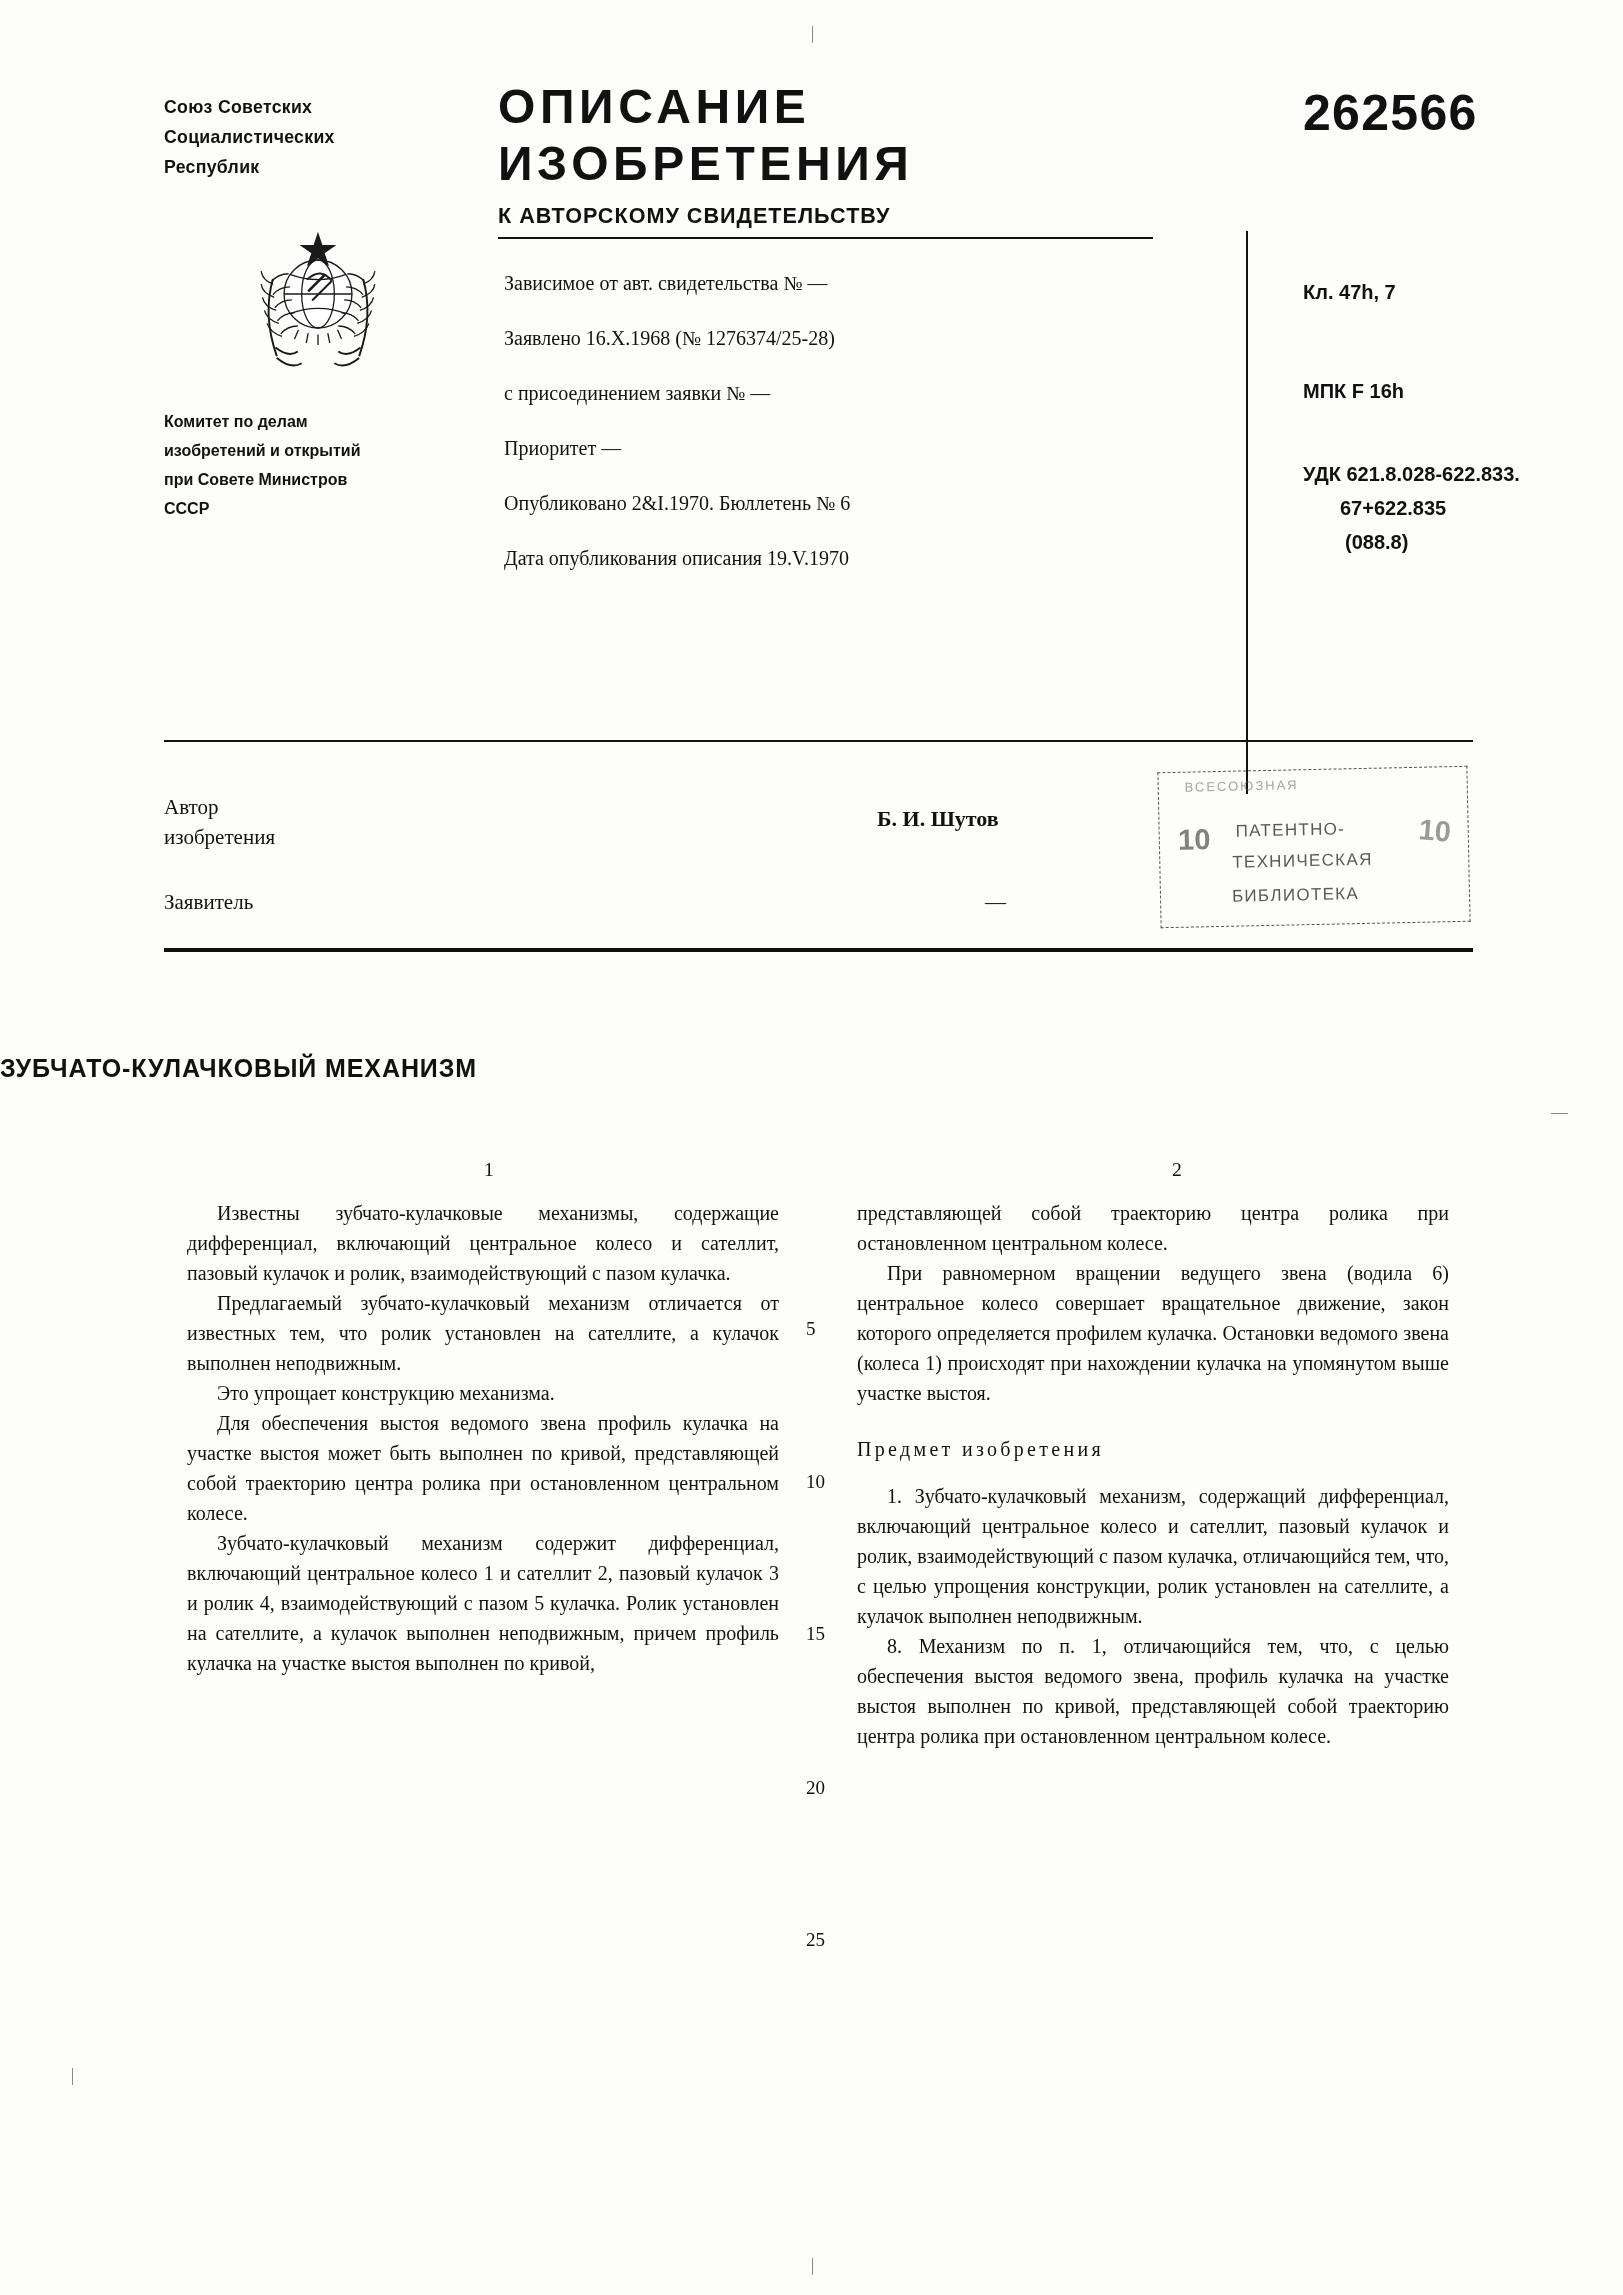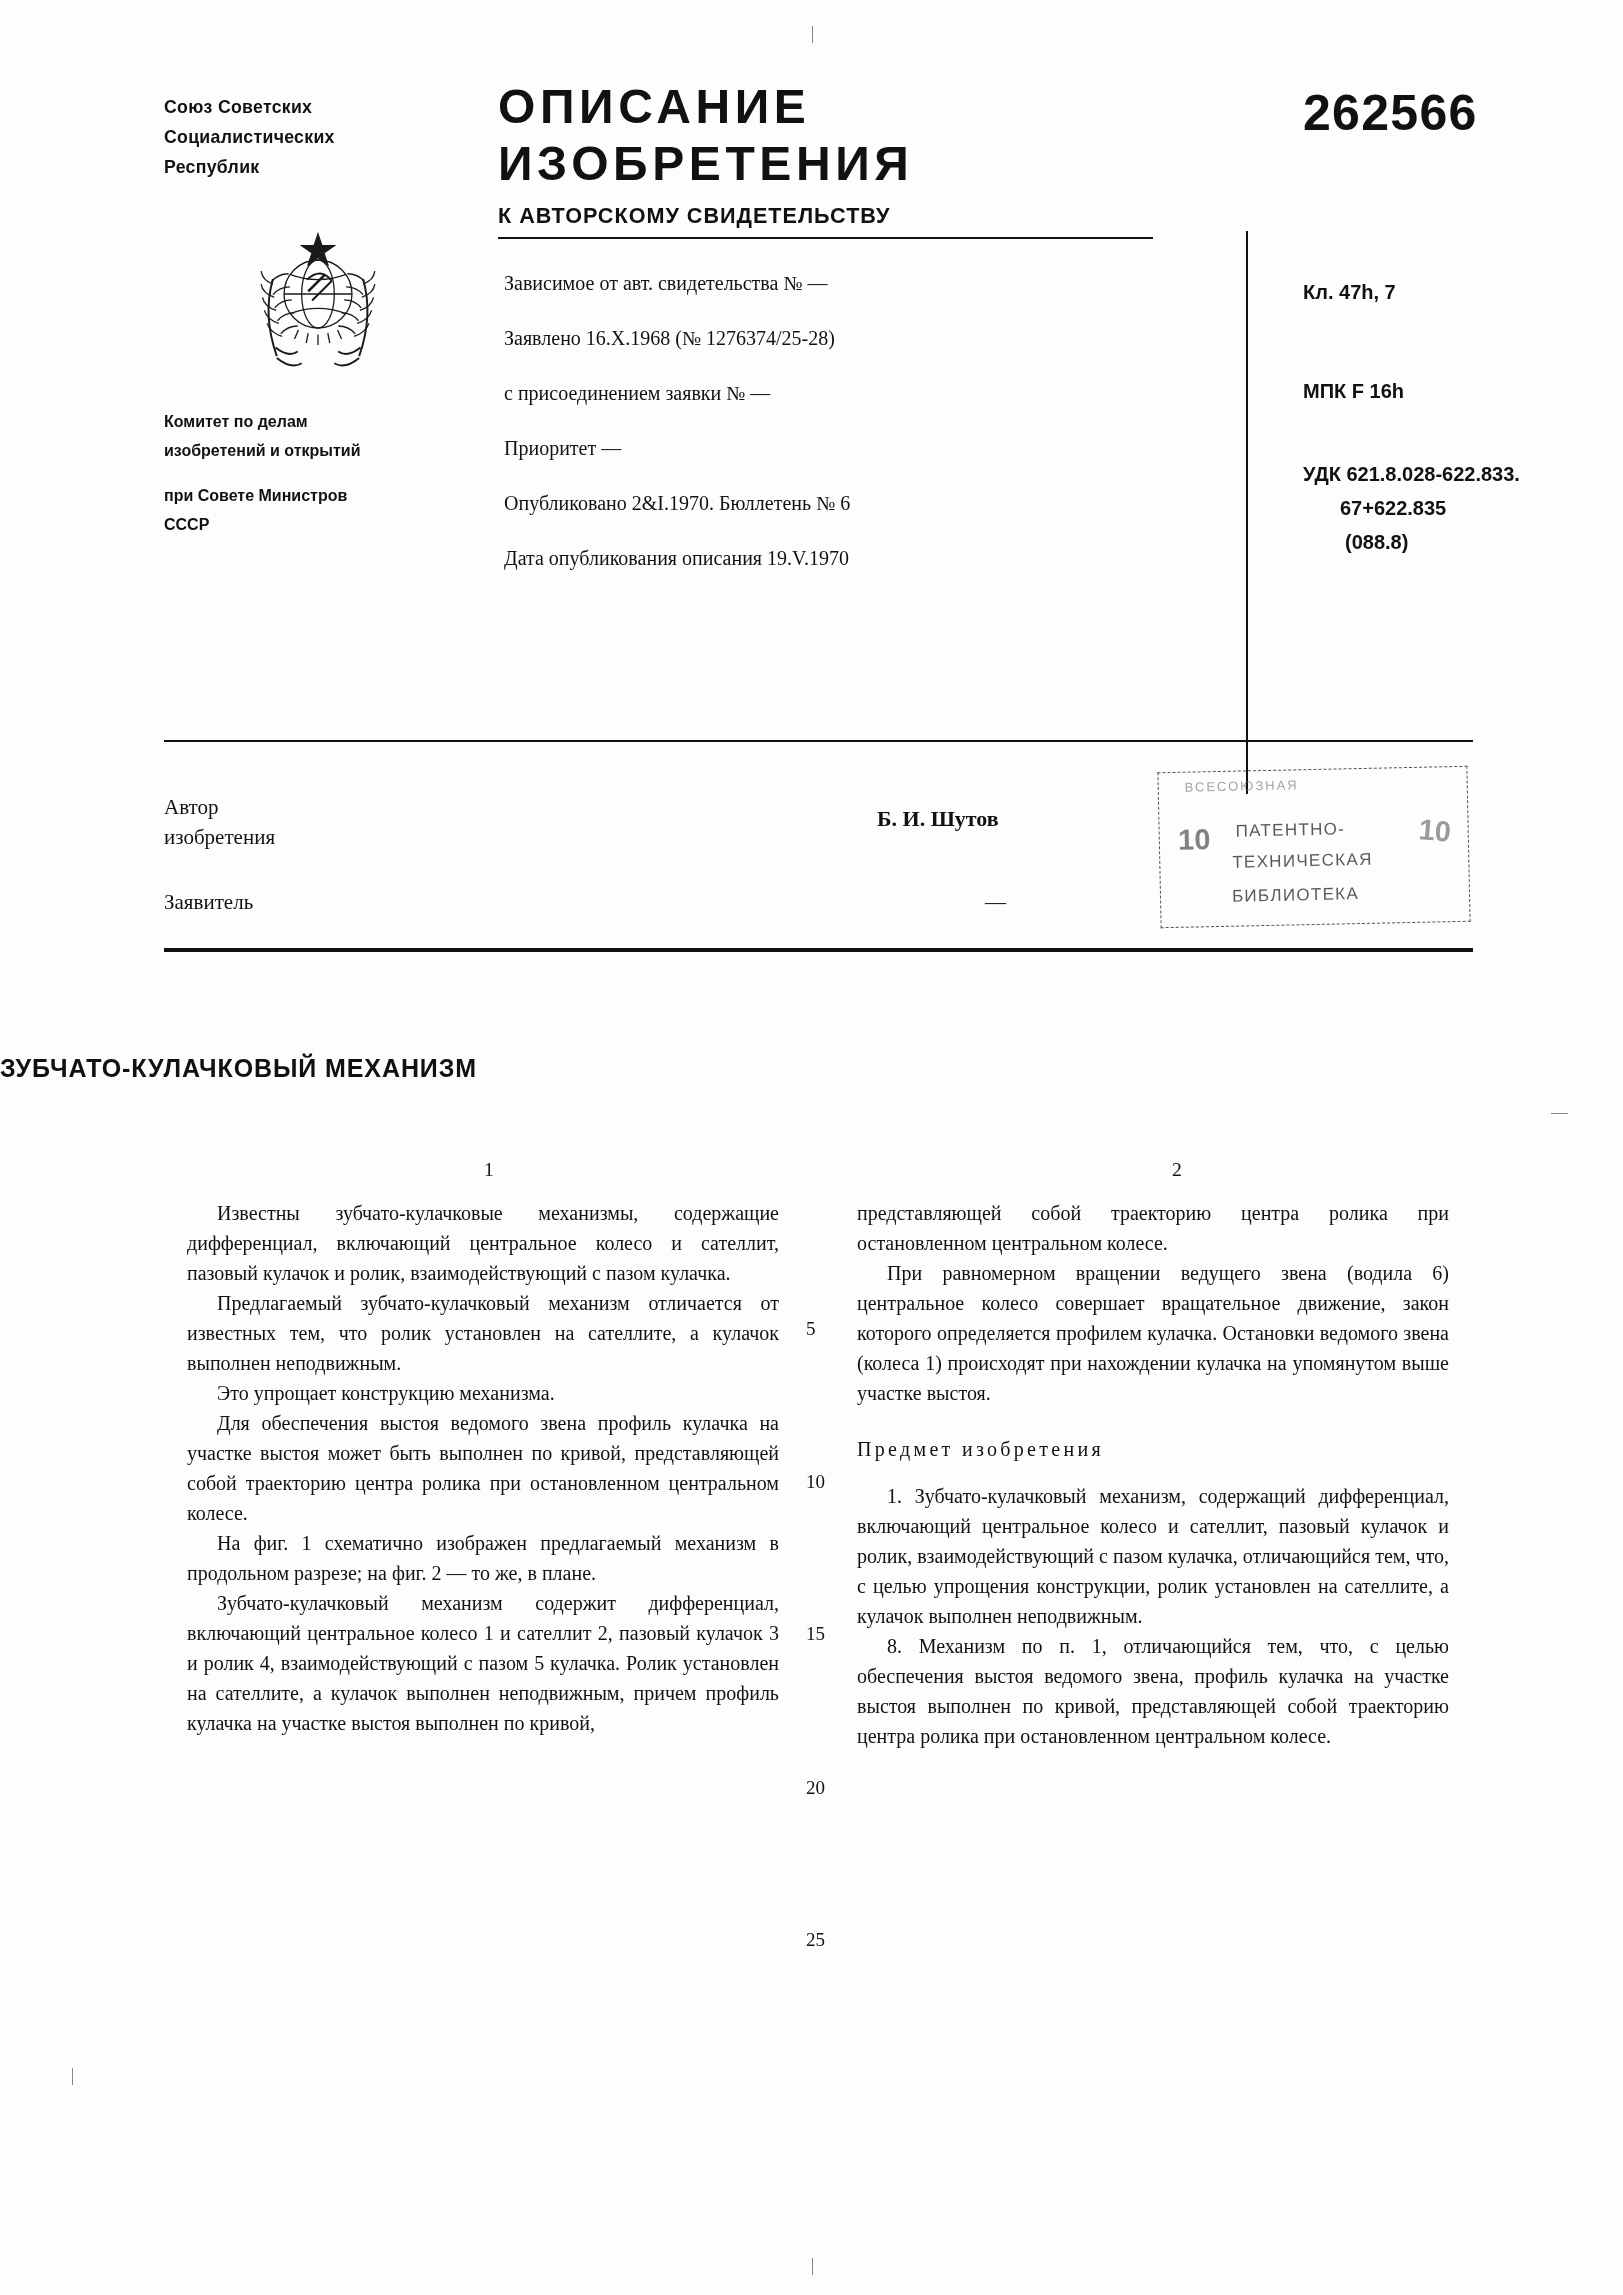--- a/index.html
+++ b/index.html
@@ -371,21 +371,21 @@
             <path d="M146 130 l-30 30" stroke-width="3"></path>
             <path d="M110 146 l26 -26" stroke-width="4"></path>
 
             <polygon points="125,58 131,76 150,76 134,87 140,105 125,94 110,105 116,87 100,76 119,76" fill="#1a1a1a" stroke="#1a1a1a"></polygon>
           </g>
         </svg>
       </div>
 
       <div class="committee">Комитет по делам</div>
       <div class="committee" style="margin-top:0">изобретений и открытий</div>
-      <div class="committee" style="margin-top:16px">при Совете Министров</div>
+      <div class="committee" style="margin-top:0">при Совете Министров</div>
       <div class="committee" style="margin-top:0">СССР</div>
     </div>
 
     <div class="title-col">
       <div class="doc-title-1">ОПИСАНИЕ</div>
       <div class="doc-title-2">ИЗОБРЕТЕНИЯ</div>
       <div class="doc-subtitle">К АВТОРСКОМУ СВИДЕТЕЛЬСТВУ</div>
       <div class="rule-under-title"></div>
     </div>
 
@@ -441,21 +441,20 @@
   <div class="invention-title">ЗУБЧАТО-КУЛАЧКОВЫЙ МЕХАНИЗМ</div>
 
   <div class="col-num left">1</div>
   <div class="col-num right">2</div>
 
   <div class="col left">
     <p>Известны зубчато-кулачковые механизмы, содержащие дифференциал, включающий центральное колесо и сателлит, пазовый кулачок и ролик, взаимодействующий с пазом кулачка.</p>
     <p>Предлагаемый зубчато-кулачковый механизм отличается от известных тем, что ролик установлен на сателлите, а кулачок выполнен неподвижным.</p>
     <p>Это упрощает конструкцию механизма.</p>
     <p>Для обеспечения выстоя ведомого звена профиль кулачка на участке  выстоя может быть выполнен по кривой, представляющей собой траекторию центра ролика при остановленном центральном колесе.</p>
-    <p>На фиг. 1 схематично изображен предлагаемый механизм в продольном разрезе; на фиг. 2 — то же, в плане.</p>
     <p>Зубчато-кулачковый механизм содержит дифференциал, включающий центральное колесо 1 и сателлит 2, пазовый кулачок 3 и ролик 4, взаимодействующий с пазом 5 кулачка. Ролик установлен на сателлите, а кулачок выполнен неподвижным, причем профиль кулачка на участке выстоя выполнен по кривой,</p>
   </div>
 
   <div class="linenums">
     <div class="ln5">5</div>
     <div class="ln10">10</div>
     <div class="ln15">15</div>
     <div class="ln20">20</div>
     <div class="ln25">25</div>
   </div>

